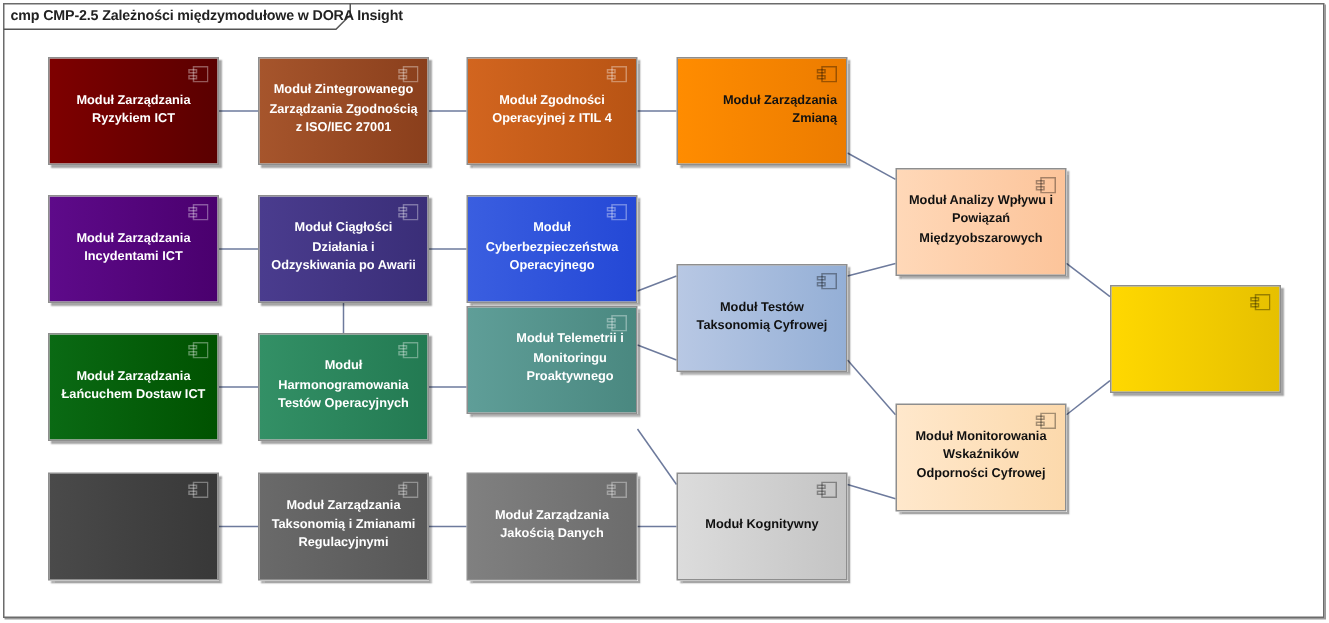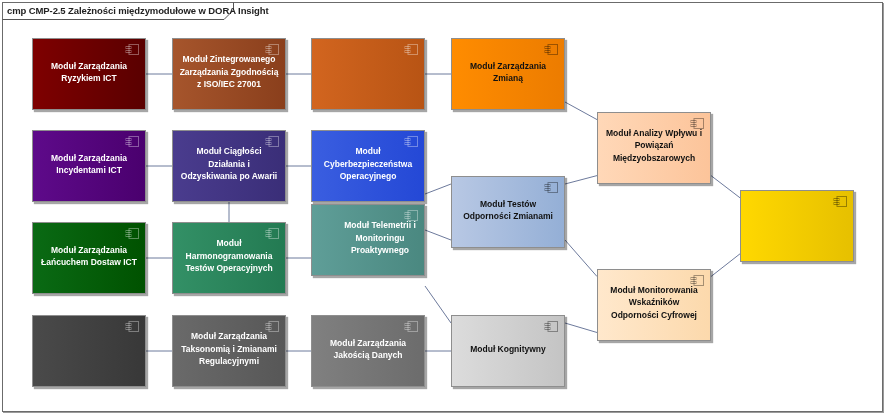--- a/index.html
+++ b/index.html
@@ -59,27 +59,28 @@
     </div>
     <div class="node dark" style="left: 172px; top: 38px; background: linear-gradient(90deg, rgb(166, 85, 44), rgb(138, 63, 28));">
       <span class="label">Moduł Zintegrowanego Zarządzania Zgodnością z ISO/IEC 27001</span>
       <svg class="cicon" viewBox="0 0 14 11">
         <rect x="4" y="0.5" width="9.5" height="10" fill="none" stroke="rgba(255,255,255,0.35)" stroke-width="1"></rect>
     <rect x="1" y="2.5" width="5" height="2" fill="none" stroke="rgba(255,255,255,0.35)" stroke-width="1"></rect>
     <rect x="1" y="6.5" width="5" height="2" fill="none" stroke="rgba(255,255,255,0.35)" stroke-width="1"></rect>
       </svg>
     </div>
     <div class="node dark" style="left: 311px; top: 38px; background: linear-gradient(90deg, rgb(210, 101, 31), rgb(184, 84, 20));">
+      <span class="label">Moduł Zgodności Operacyjnej z ITIL 4</span>
       <svg class="cicon" viewBox="0 0 14 11">
         <rect x="4" y="0.5" width="9.5" height="10" fill="none" stroke="rgba(255,255,255,0.35)" stroke-width="1"></rect>
     <rect x="1" y="2.5" width="5" height="2" fill="none" stroke="rgba(255,255,255,0.35)" stroke-width="1"></rect>
     <rect x="1" y="6.5" width="5" height="2" fill="none" stroke="rgba(255,255,255,0.35)" stroke-width="1"></rect>
       </svg>
     </div>
-    <div class="node light" style="left: 451px; top: 38px; background: linear-gradient(90deg, rgb(255, 140, 0), rgb(236, 124, 0));">
+    <div class="node light" style="left: 451px; top: 38px; background: linear-gradient(90deg, rgb(255, 140, 0), rgb(236, 124, 0)); text-align: right;">
       <span class="label">Moduł Zarządzania Zmianą</span>
       <svg class="cicon" viewBox="0 0 14 11">
         <rect x="4" y="0.5" width="9.5" height="10" fill="none" stroke="rgba(0,0,0,0.35)" stroke-width="1"></rect>
     <rect x="1" y="2.5" width="5" height="2" fill="none" stroke="rgba(0,0,0,0.35)" stroke-width="1"></rect>
     <rect x="1" y="6.5" width="5" height="2" fill="none" stroke="rgba(0,0,0,0.35)" stroke-width="1"></rect>
       </svg>
     </div>
     <div class="node dark" style="left: 32px; top: 130px; background: linear-gradient(90deg, rgb(94, 10, 138), rgb(74, 0, 110));">
       <span class="label">Moduł Zarządzania Incydentami ICT</span>
       <svg class="cicon" viewBox="0 0 14 11">
@@ -145,21 +146,21 @@
     </div>
     <div class="node dark" style="left: 311px; top: 315px; background: linear-gradient(90deg, rgb(128, 128, 128), rgb(108, 108, 108));">
       <span class="label">Moduł Zarządzania Jakością Danych</span>
       <svg class="cicon" viewBox="0 0 14 11">
         <rect x="4" y="0.5" width="9.5" height="10" fill="none" stroke="rgba(255,255,255,0.35)" stroke-width="1"></rect>
     <rect x="1" y="2.5" width="5" height="2" fill="none" stroke="rgba(255,255,255,0.35)" stroke-width="1"></rect>
     <rect x="1" y="6.5" width="5" height="2" fill="none" stroke="rgba(255,255,255,0.35)" stroke-width="1"></rect>
       </svg>
     </div>
     <div class="node light" style="left: 451px; top: 176px; background: linear-gradient(90deg, rgb(184, 200, 228), rgb(148, 175, 214));">
-      <span class="label">Moduł Testów Odporności Zmianami</span>
+      <span class="label">Moduł Testów Taksonomią Cyfrowej</span>
       <svg class="cicon" viewBox="0 0 14 11">
         <rect x="4" y="0.5" width="9.5" height="10" fill="none" stroke="rgba(0,0,0,0.35)" stroke-width="1"></rect>
     <rect x="1" y="2.5" width="5" height="2" fill="none" stroke="rgba(0,0,0,0.35)" stroke-width="1"></rect>
     <rect x="1" y="6.5" width="5" height="2" fill="none" stroke="rgba(0,0,0,0.35)" stroke-width="1"></rect>
       </svg>
     </div>
     <div class="node light" style="left: 451px; top: 315px; background: linear-gradient(90deg, rgb(220, 220, 220), rgb(196, 196, 196));">
       <span class="label">Moduł Kognitywny</span>
       <svg class="cicon" viewBox="0 0 14 11">
         <rect x="4" y="0.5" width="9.5" height="10" fill="none" stroke="rgba(0,0,0,0.35)" stroke-width="1"></rect>

